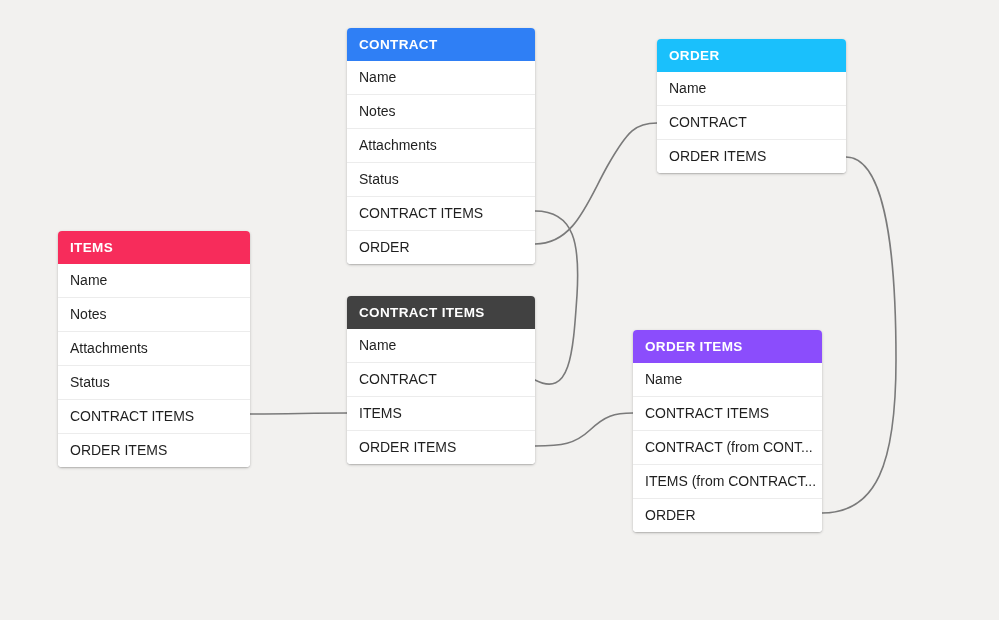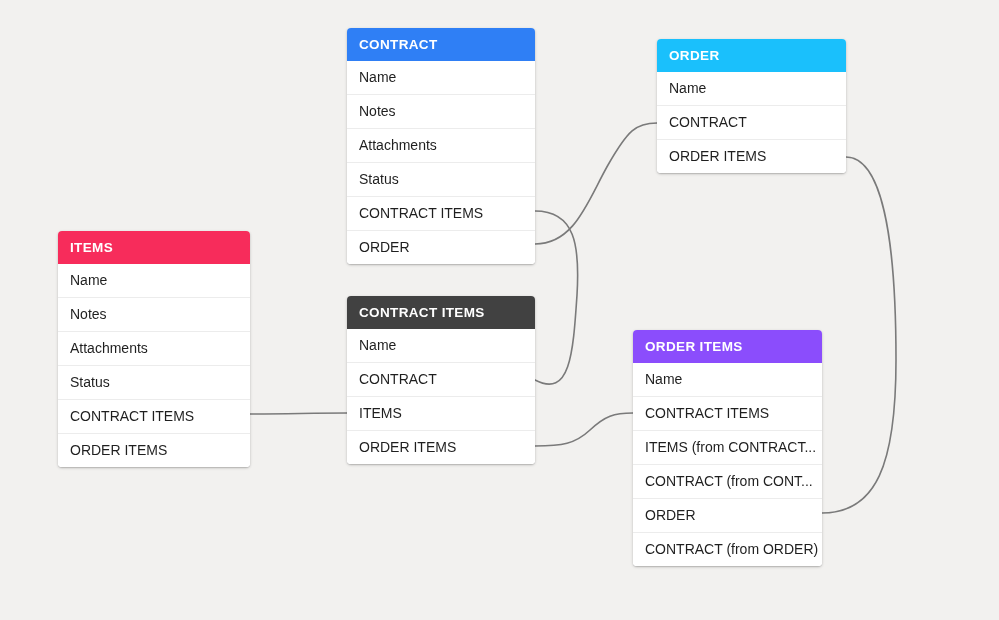--- a/index.html
+++ b/index.html
@@ -118,20 +118,19 @@
           <li class="field-row">CONTRACT</li>
           <li class="field-row">ITEMS</li>
           <li class="field-row">ORDER ITEMS</li>
         </ul>
       </div>
       <div class="table-card" style="left: 633px; top: 330px; width: 189px;">
         <div class="card-header" style="background: rgb(139, 77, 252);">ORDER ITEMS</div>
         <ul class="card-fields">
           <li class="field-row">Name</li>
           <li class="field-row">CONTRACT ITEMS</li>
+          <li class="field-row">CONTRACT (from CONT...</li>
           <li class="field-row">ITEMS (from CONTRACT...</li>
-          <li class="field-row">CONTRACT (from CONT...</li>
           <li class="field-row">ORDER</li>
-          <li class="field-row">CONTRACT (from ORDER)</li>
         </ul>
       </div>
     </div>
 </div>
 
 </body></html>

